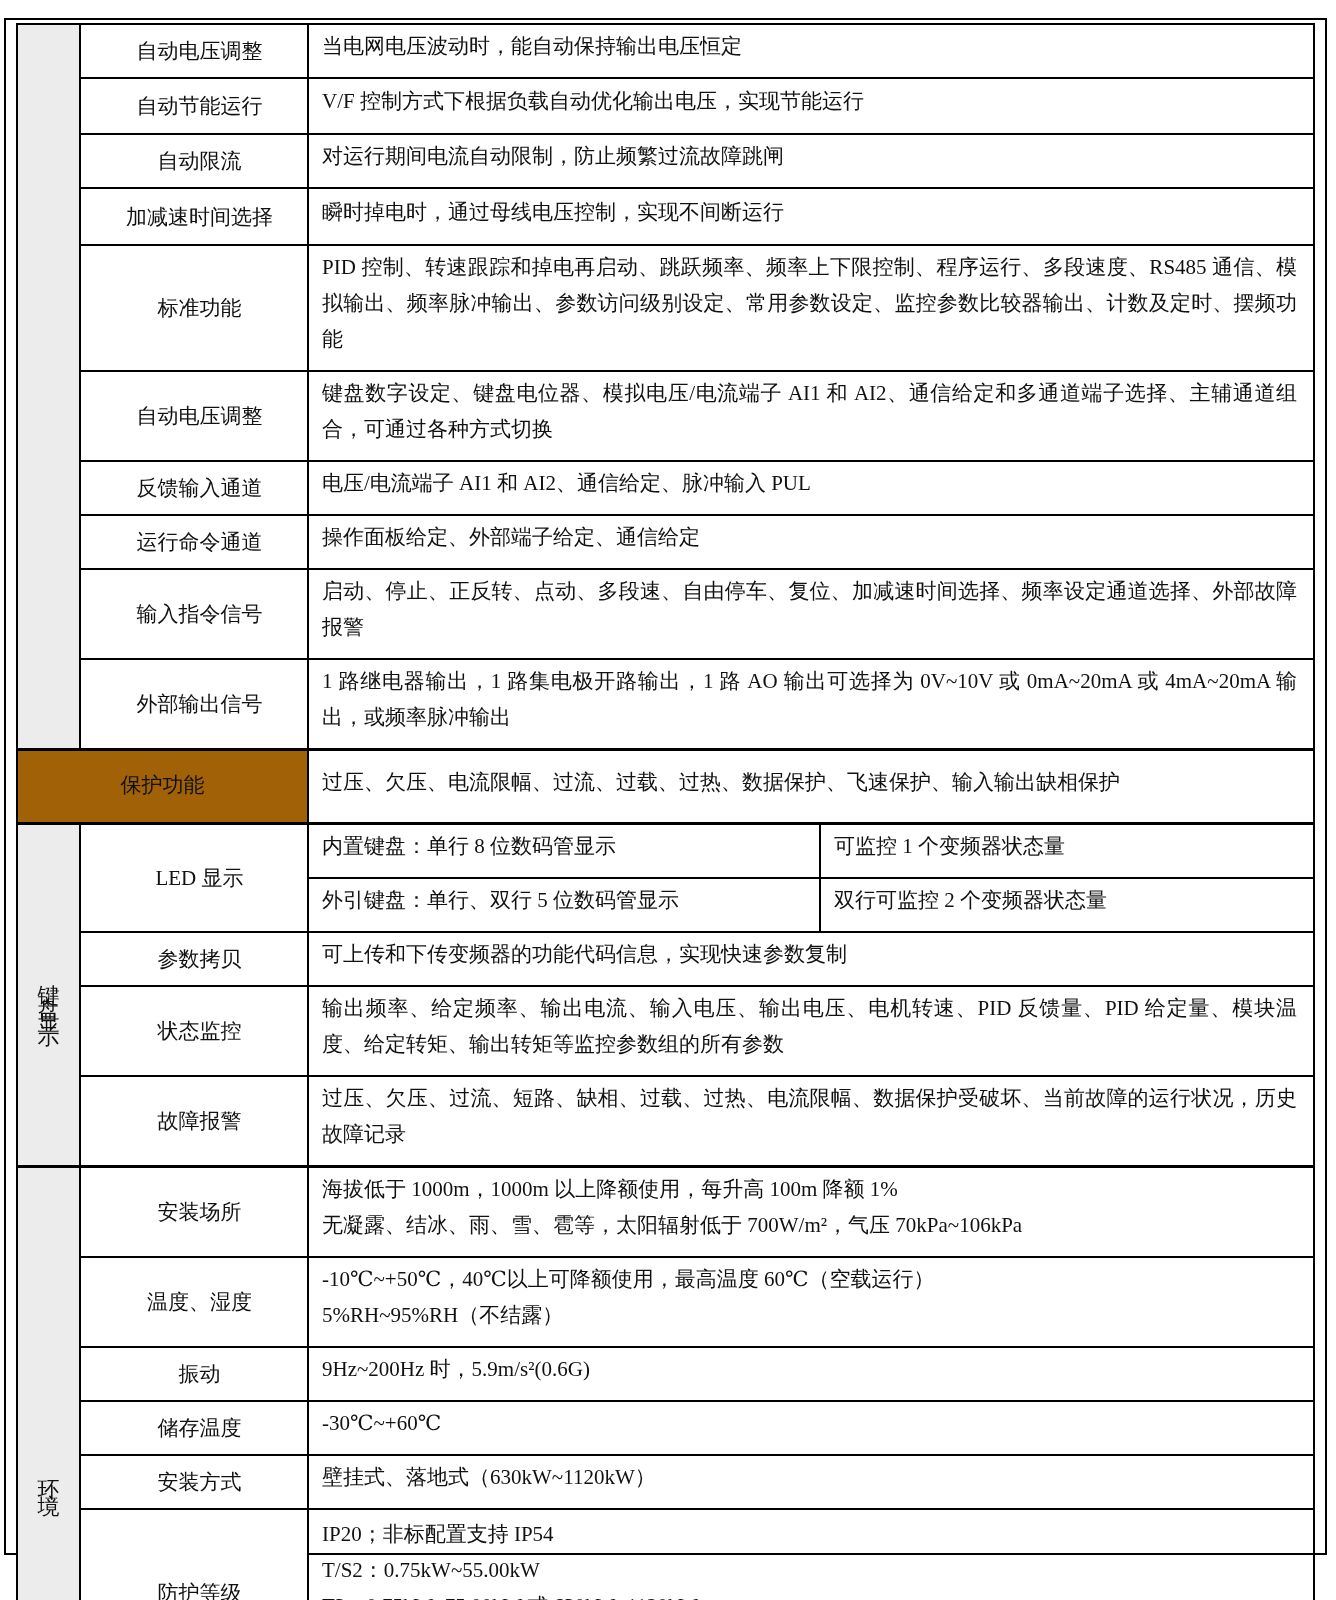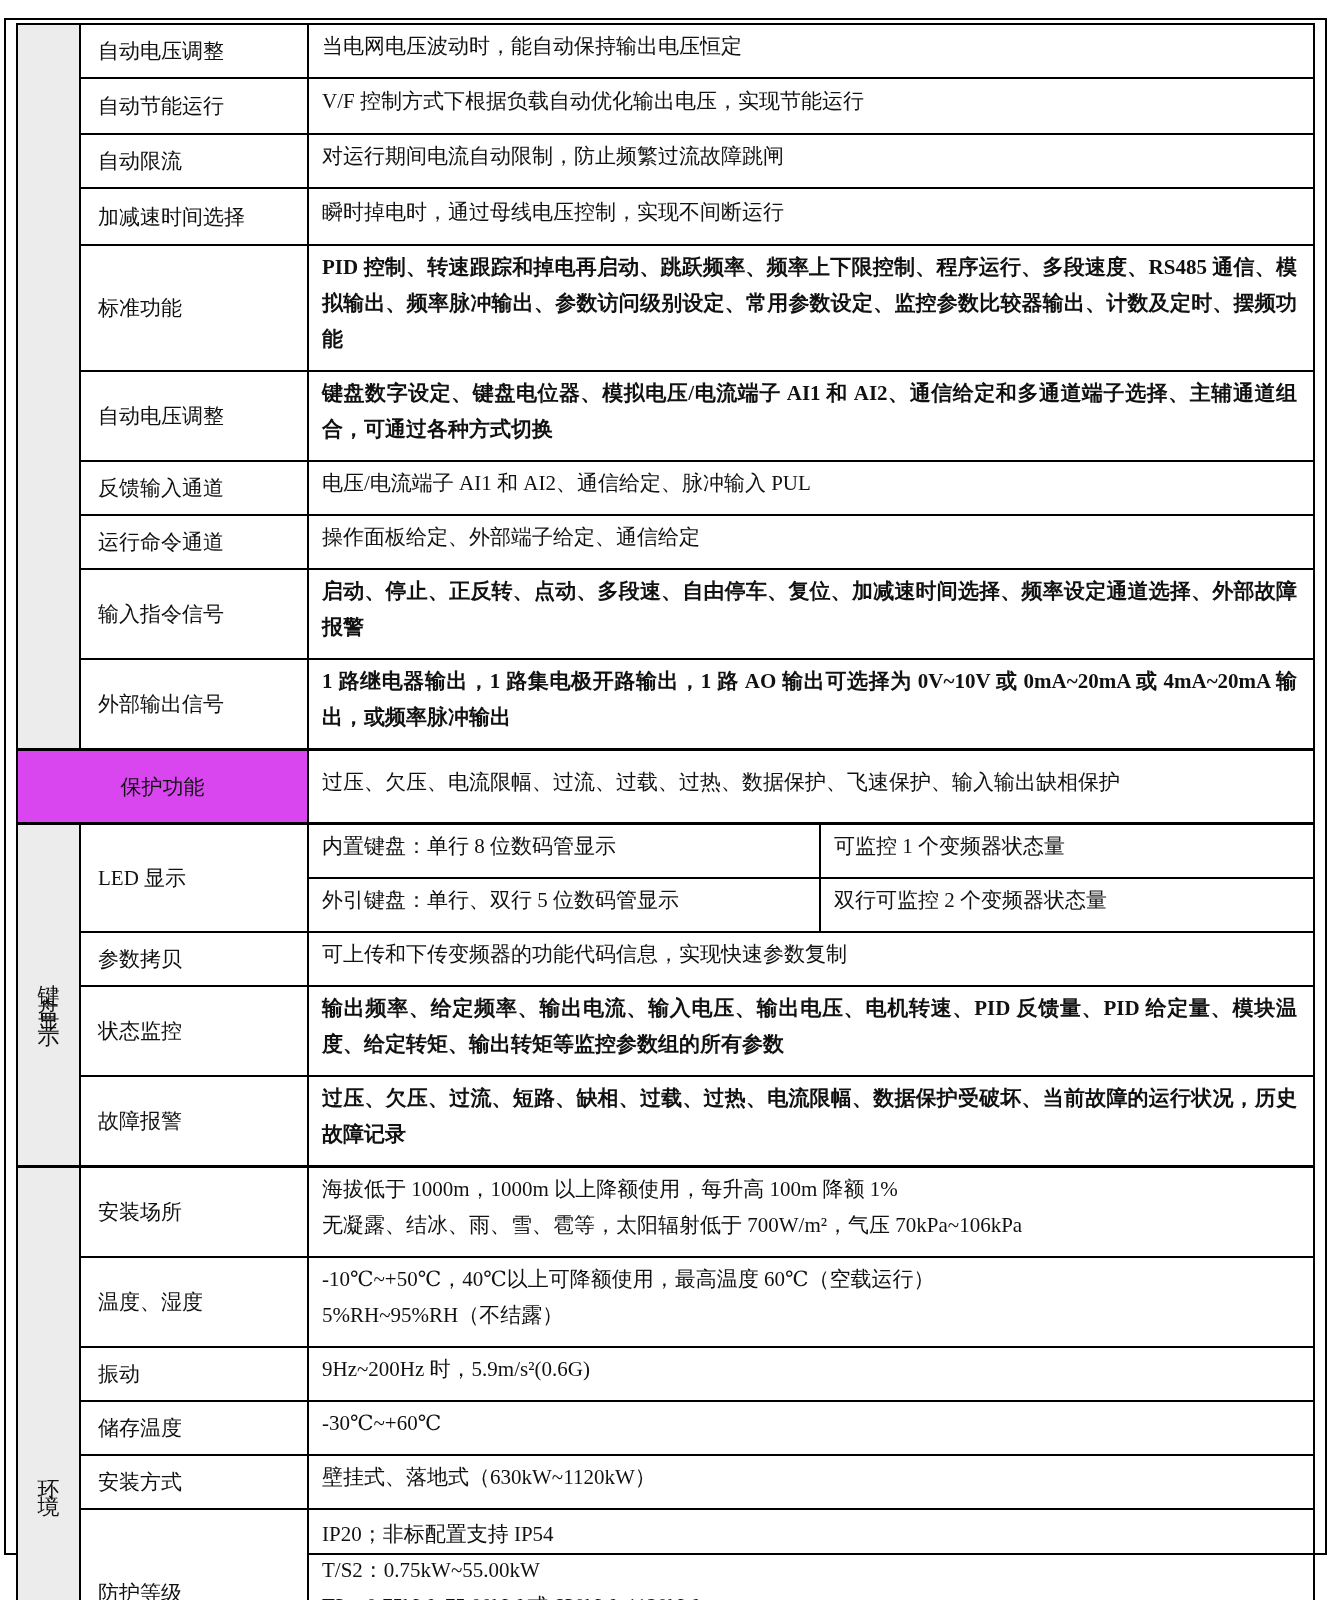--- a/index.html
+++ b/index.html
@@ -37,34 +37,35 @@
   }
   .vtext{
     writing-mode:vertical-rl;
     text-orientation:upright;
     letter-spacing:14px;
     margin:0 auto;
     font-size:22px;
   }
   td.label{
     padding:2px 6px 2px 17px;
-    text-align:left;
+    text-align:center;
     background:#fff;
   }
   td.label-merged{
-    background:#d946ef;
+    background:#a16207;
     text-align:center;
     padding:2px 4px;
+    font-family:Liberation Mono, monospace;
   }
   td.content{
     padding:3px 16px 13px 13px;
     text-align:left;
     white-space:pre-line;
   }
-  td.content.just{ text-align:justify;font-weight:bold; }
+  td.content.just{ text-align:justify; }
   tr.sep-top td{ border-top:3px solid #000; }
 </style>
 </head>
 <body>
 
 <div class="page">
   <div class="frame">
     <table class="spec">
       <colgroup>
         <col style="width:63px">

